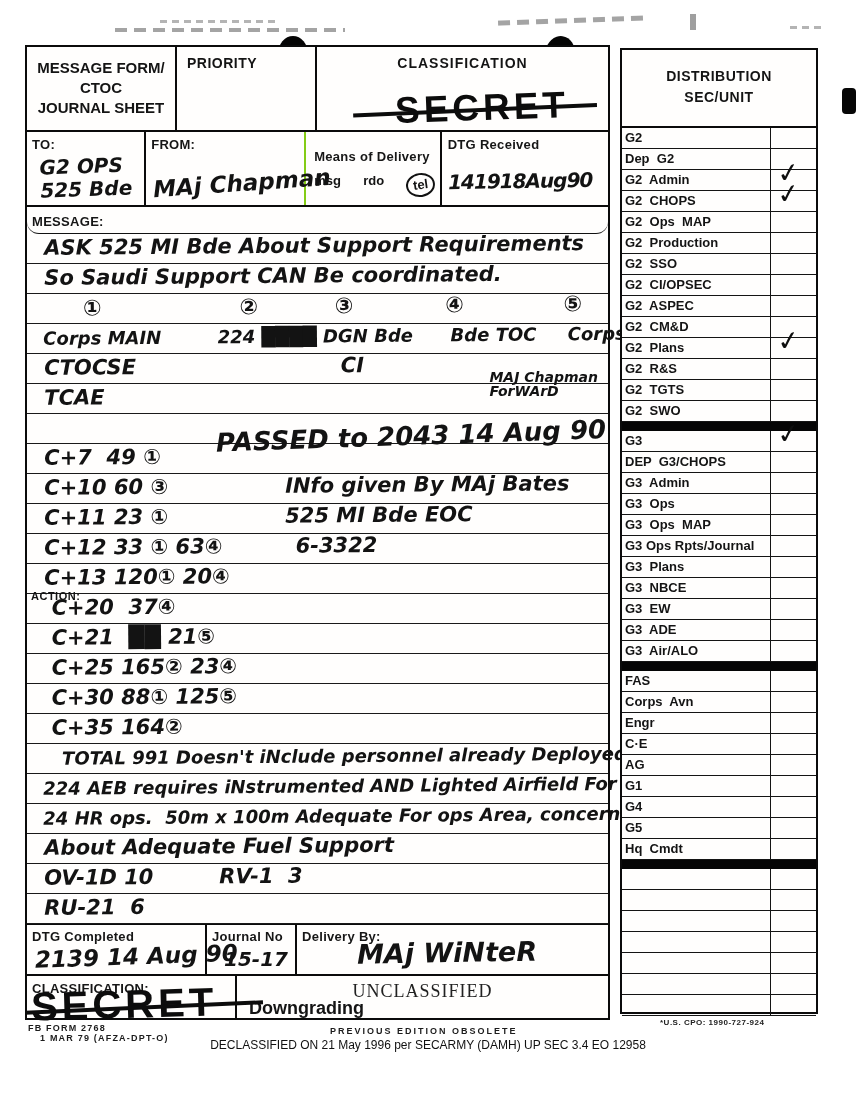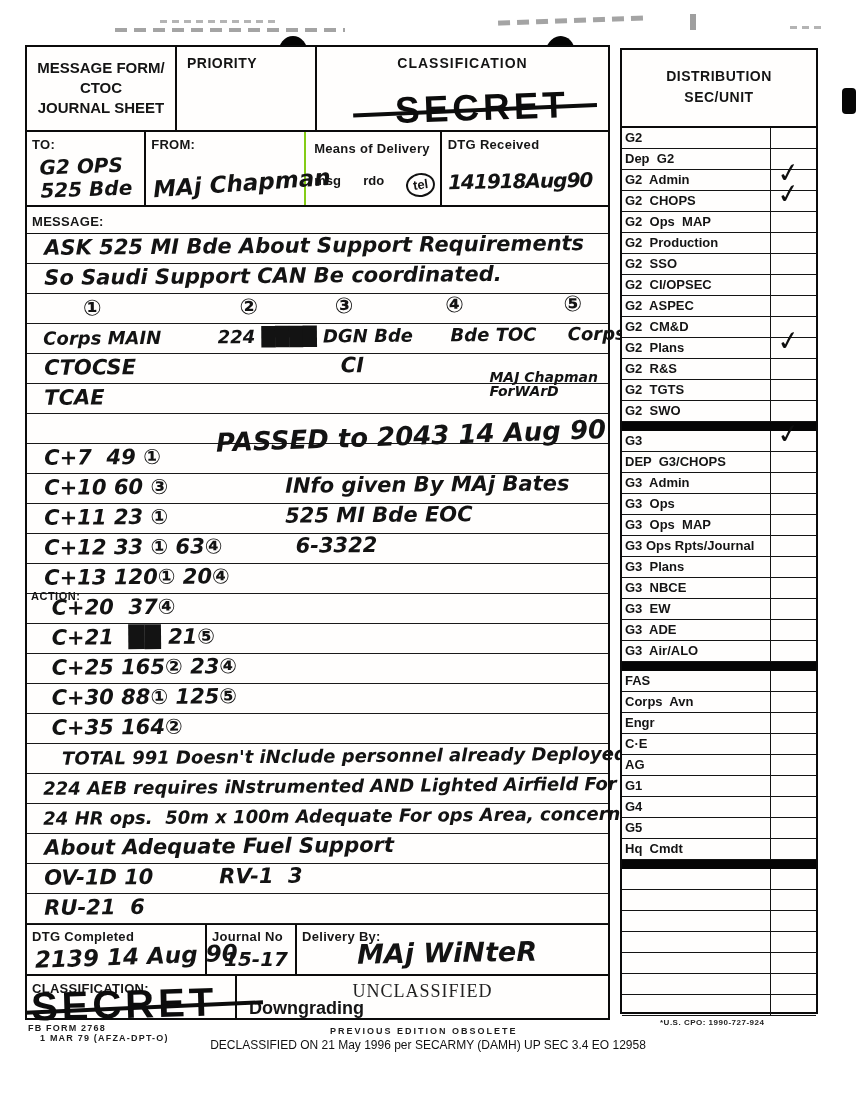--- a/index.html
+++ b/index.html
@@ -35,29 +35,29 @@
   .stamp .line { position:absolute; border-top:4px solid #0c0c0c; }
   .stamp-top { top:40px; left:78px; font-size:37px; transform:rotate(-2deg); }
   .stamp-top .line { top:21px; left:-42px; right:-28px; transform:rotate(-.5deg); }
   .stamp-bottom { top:6px; left:4px; font-size:40px; transform:rotate(-1.5deg); z-index:5; }
   .stamp-bottom .line { top:24px; left:-6px; right:-46px; transform:rotate(-1deg); }
   
   .row2 { position:absolute; top:85px; left:0; right:0; height:75px; display:flex; border-bottom:2.5px solid #0b0b0b; }
   .row2 > div { position:relative; }
   .cell-to { width:150px; border-right:2px solid #0b0b0b; padding:3px 0 0 5px; }
   .cell-from { width:160px; border-right:2px solid #84cc16; padding:3px 0 0 5px; }
-  .cell-means { width:170px; border-right:2px solid #0b0b0b; padding:7px 0 0 8px; }
+  .cell-means { width:170px; border-right:2px solid #0b0b0b; padding:15px 0 0 8px; }
   .cell-dtgr { flex:1; padding:3px 16px 0 6px; }
   .to-val { font-size:20px; line-height:23px; padding-left:8px; margin-top:2px; transform:rotate(-2deg); }
   .from-val { font-size:23px; margin-top:18px; padding-left:2px; transform:rotate(-4deg); white-space:nowrap; }
   .means-opts { position:absolute; bottom:8px; left:8px; right:4px; display:flex; justify-content:space-between; font-weight:bold; font-size:13px; }
   .circled { border:2px solid #111; border-radius:50%; padding:2px 5px 3px 5px; transform:rotate(-8deg); display:inline-block; }
   .dtgr-val { font-size:20px; margin-top:16px; white-space:nowrap; transform:rotate(-1deg); letter-spacing:-1px; }
   
-  .msg-lbl-row { position:absolute; top:160px; left:0; right:0; height:27px; border-bottom:1.5px solid #111; padding:5px 8px 0 5px; }
+  .msg-lbl-row { position:absolute; top:160px; left:0; right:0; height:27px; border-bottom:1.5px solid #111; padding:5px 8px 0 5px;border-radius:12px; }
   .rows { position:absolute; top:187px; left:0; right:0; }
   .msg-row { height:30px; border-bottom:1.5px solid #1a1a1a; position:relative; overflow:visible; }
   .msg-row .t { display:block; white-space:pre; font-size:21px; line-height:29px; padding-left:10px; transform:rotate(-.5deg); transform-origin:left center; }
   .msg-row.sm .t { font-size:18px; }
   .msg-row.nums .t { font-size:22px; }
   .msg-row.big .t { font-size:26px; line-height:30px; }
   .msg-row.right .t { text-align:right; padding-right:2px; transform:rotate(-2deg); transform-origin:right center; }
   .right-small { position:absolute; right:10px; top:-14px; font-size:14px; line-height:14px; text-align:left; }
   .action-lbl { position:absolute; left:4px; top:-4px; font-size:11px; font-weight:bold; letter-spacing:.5px; font-style:normal; font-family:"Liberation Sans",sans-serif; }
   

